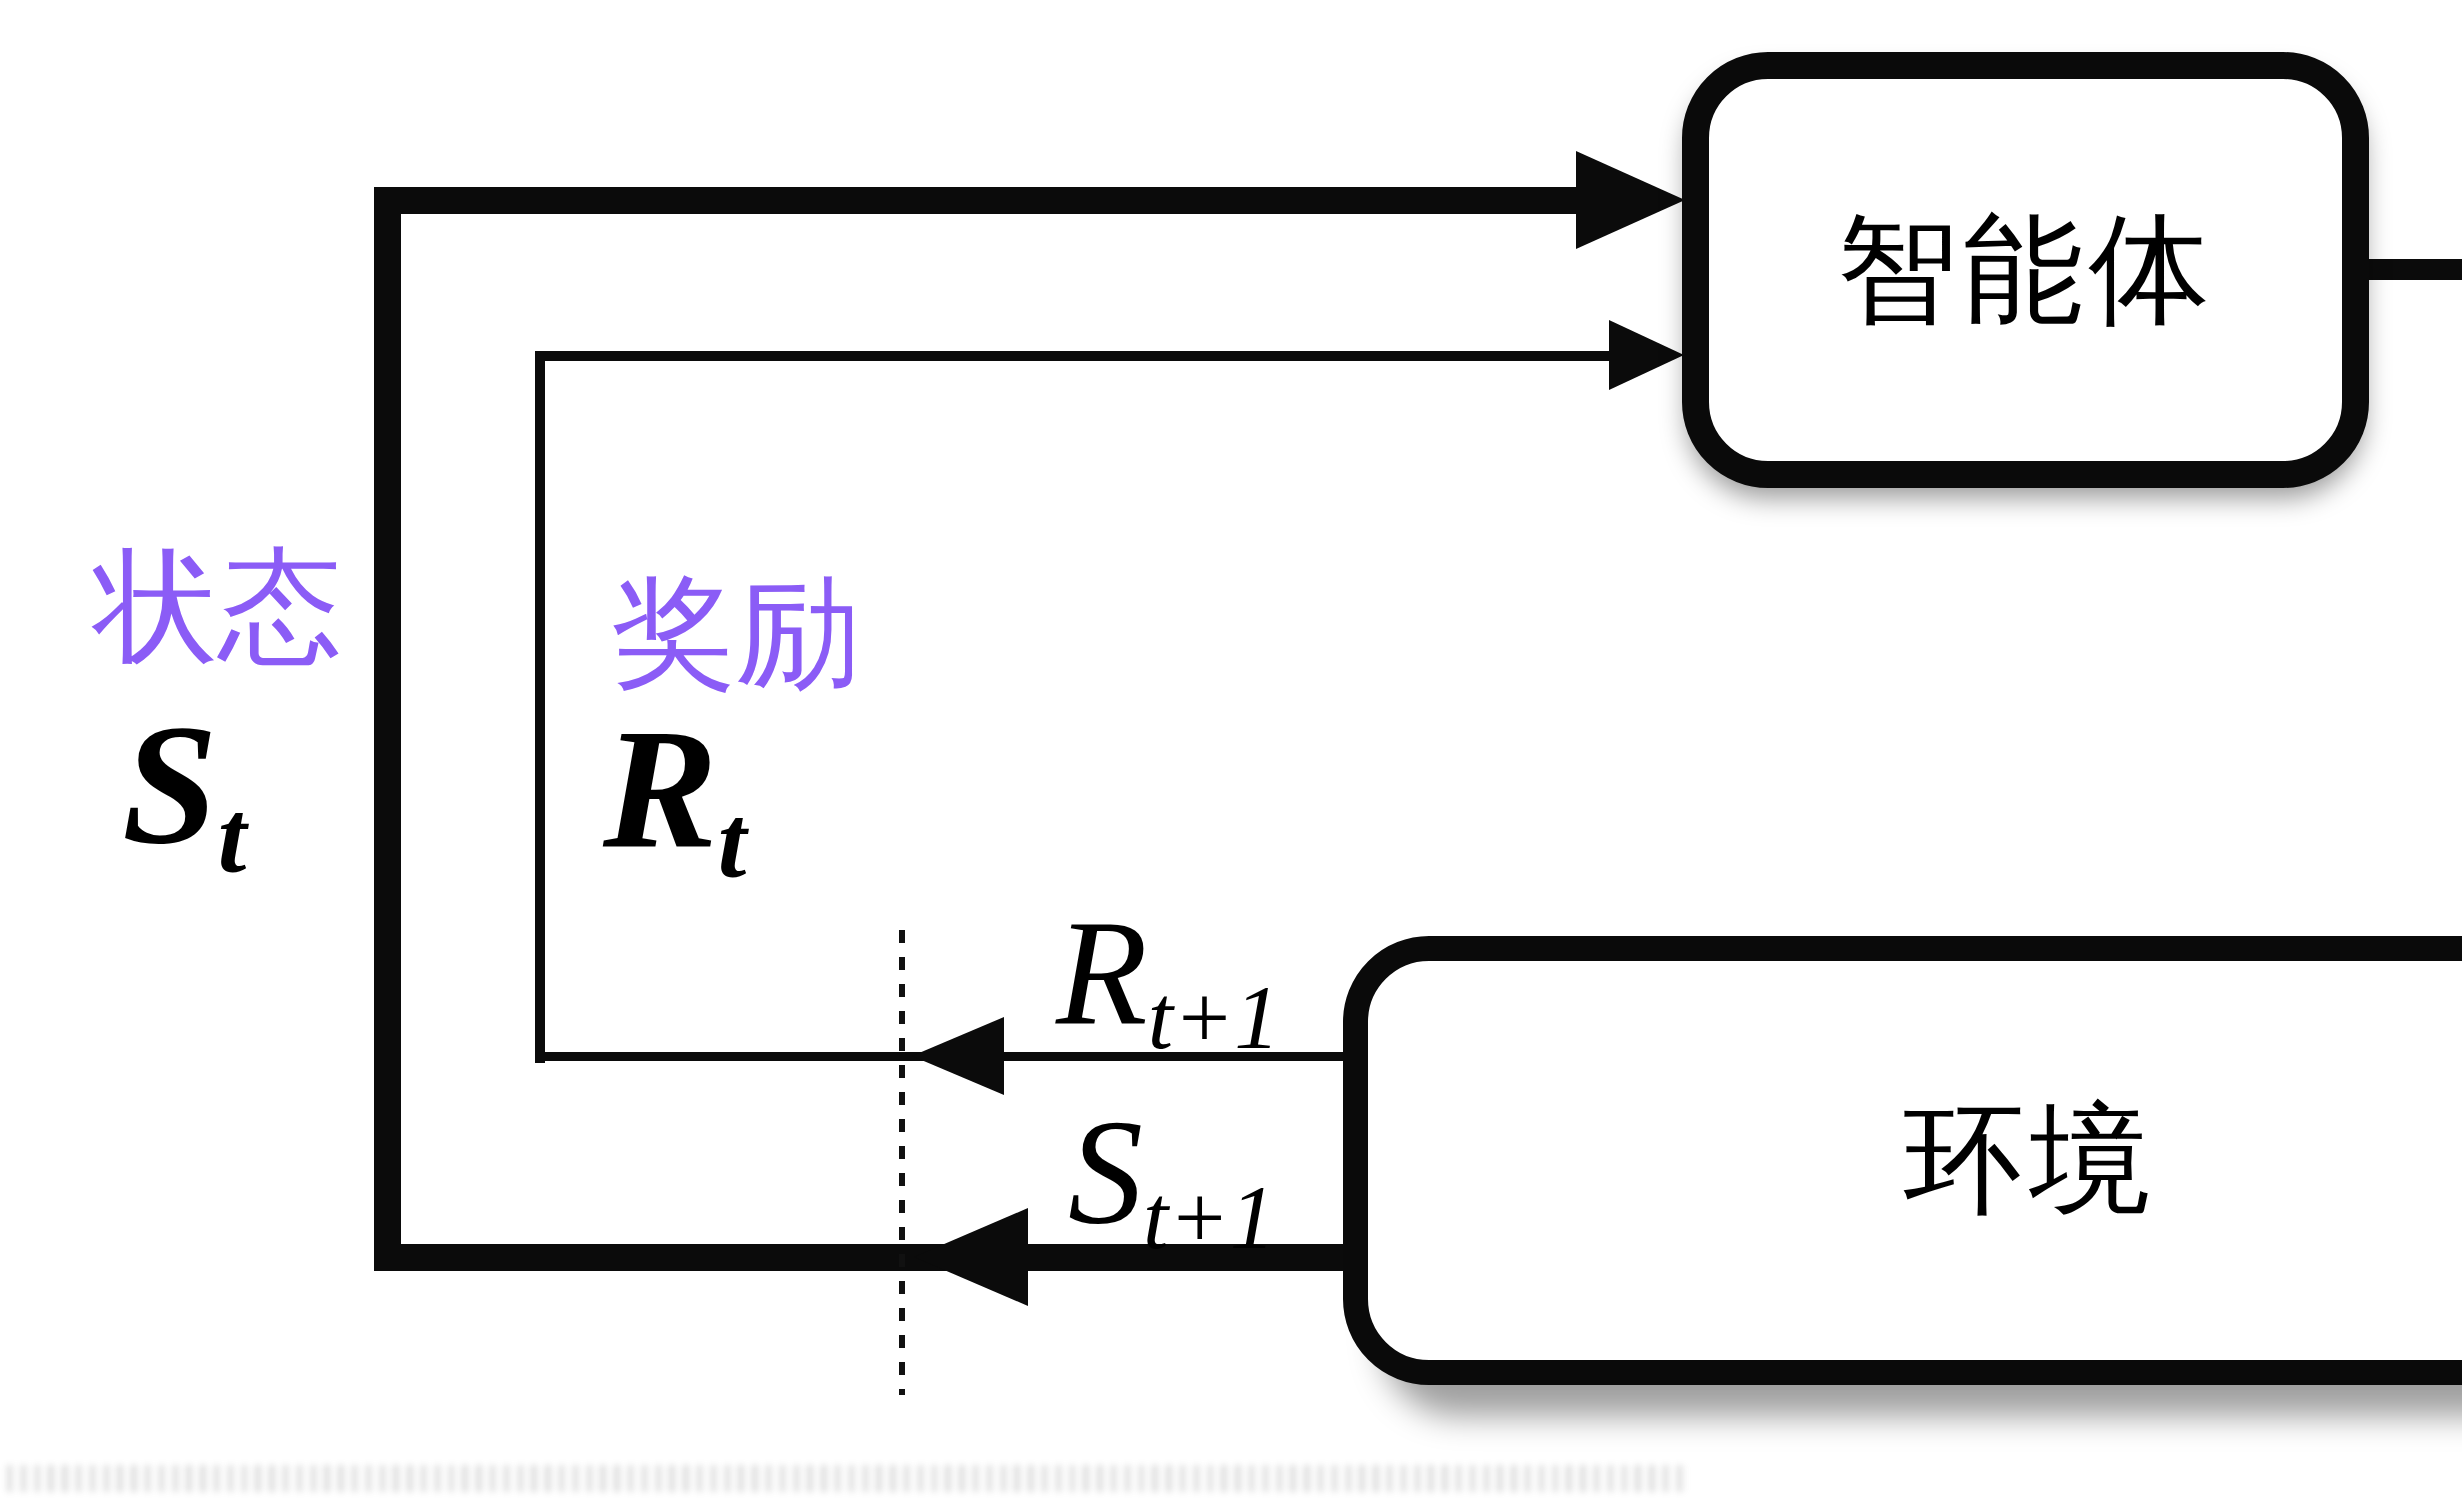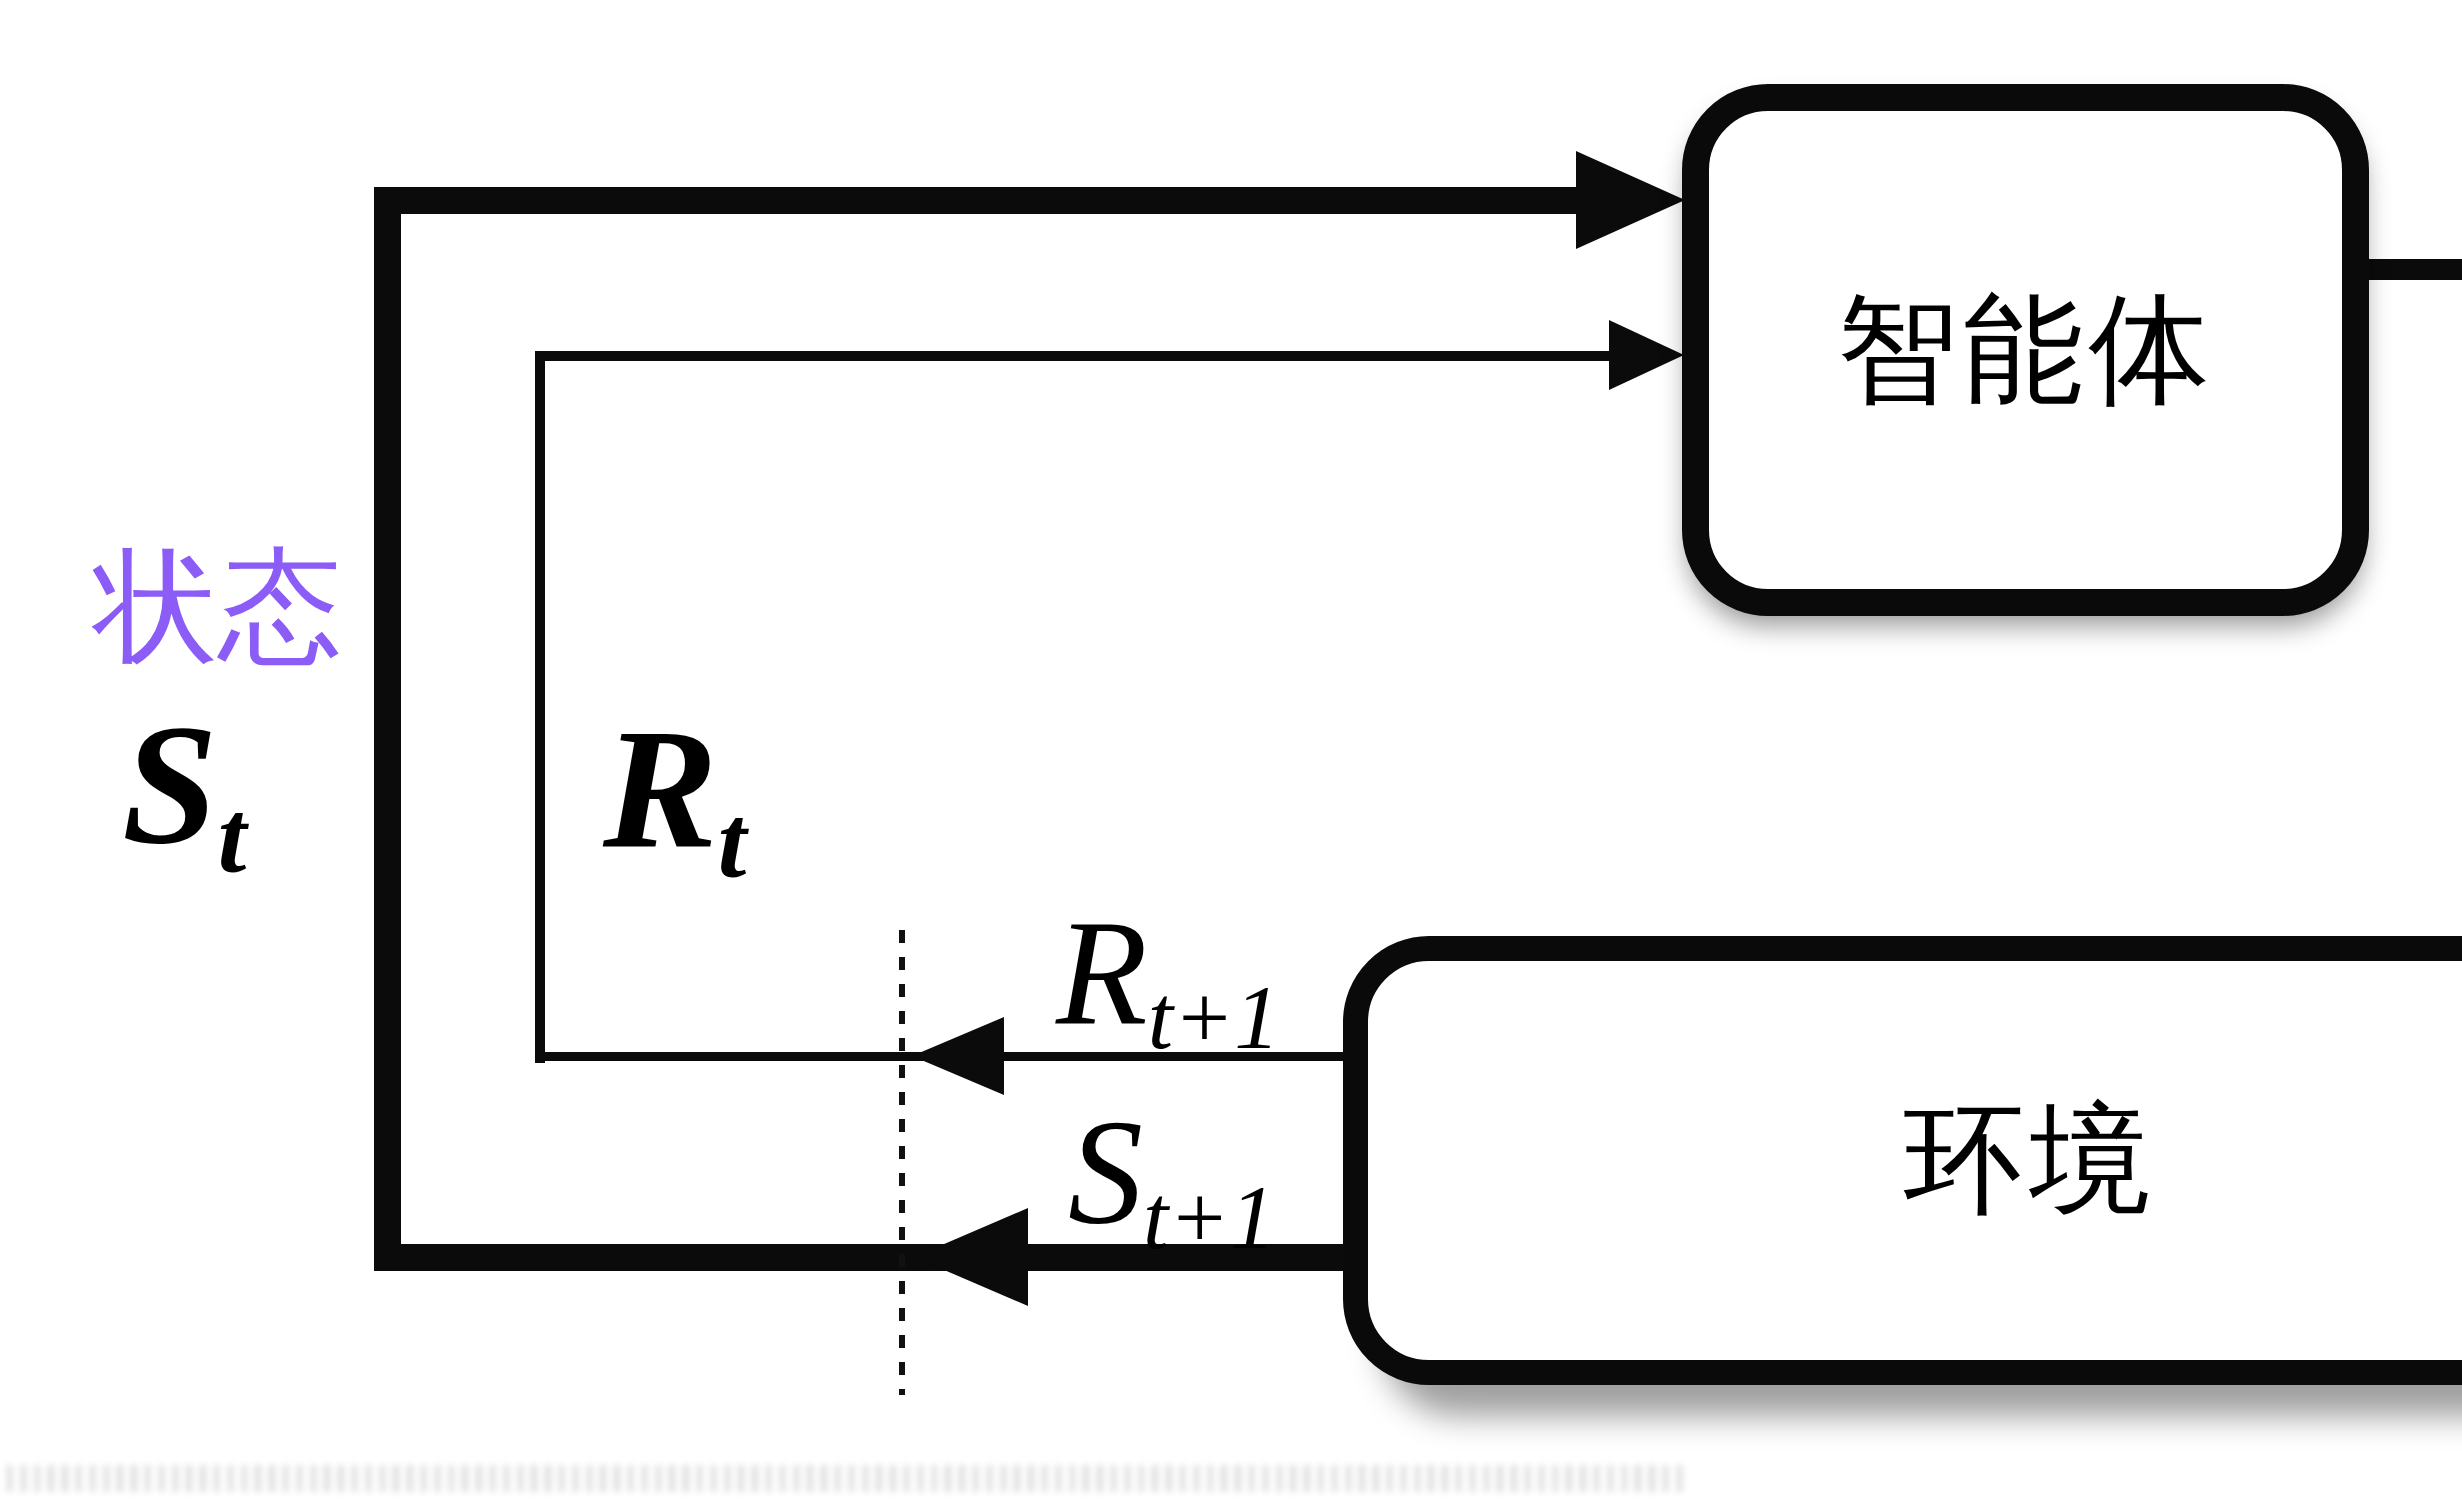--- a/index.html
+++ b/index.html
@@ -18,23 +18,22 @@
     box-sizing: border-box;
     border: 27px solid #0a0a0a;
     border-radius: 86px;
     background: #ffffff;
     display: flex;
     align-items: center;
     justify-content: center;
   }
   #agent-box {
     left: 1682px; top: 52px;
-    width: 687px; height: 532px;
+    width: 687px; height: 436px;
     box-shadow: 0 15.8px 27px -5.9px rgba(0,0,0,0.40);
-    margin-top: 32px;
   }
   #env-box {
     left: 1343px; top: 936px;
     width: 1373px; height: 449px;
     border-width: 25.6px;
     box-shadow: 29.5px 39px 32px -8.9px rgba(0,0,0,0.38);
   }
   .node-label {
     font-size: 121px;
     color: #000000;
@@ -156,20 +155,21 @@
   </div>
   <div class="node-box" id="env-box">
     <span class="node-label">环境</span>
   </div>
 
   <div class="cn-label" id="state-label">状态</div>
   <div class="math" id="state-symbol">
     <span class="base">S</span><span class="sub">t</span>
   </div>
 
+  <div class="cn-label" id="reward-label">奖励</div>
   <div class="math" id="reward-symbol">
     <span class="base">R</span><span class="sub">t</span>
   </div>
 
   <div class="math" id="next-reward-symbol">
     <span class="base">R</span><span class="sub">t+1</span>
   </div>
   <div class="math" id="next-state-symbol">
     <span class="base">S</span><span class="sub">t+1</span>
   </div>

